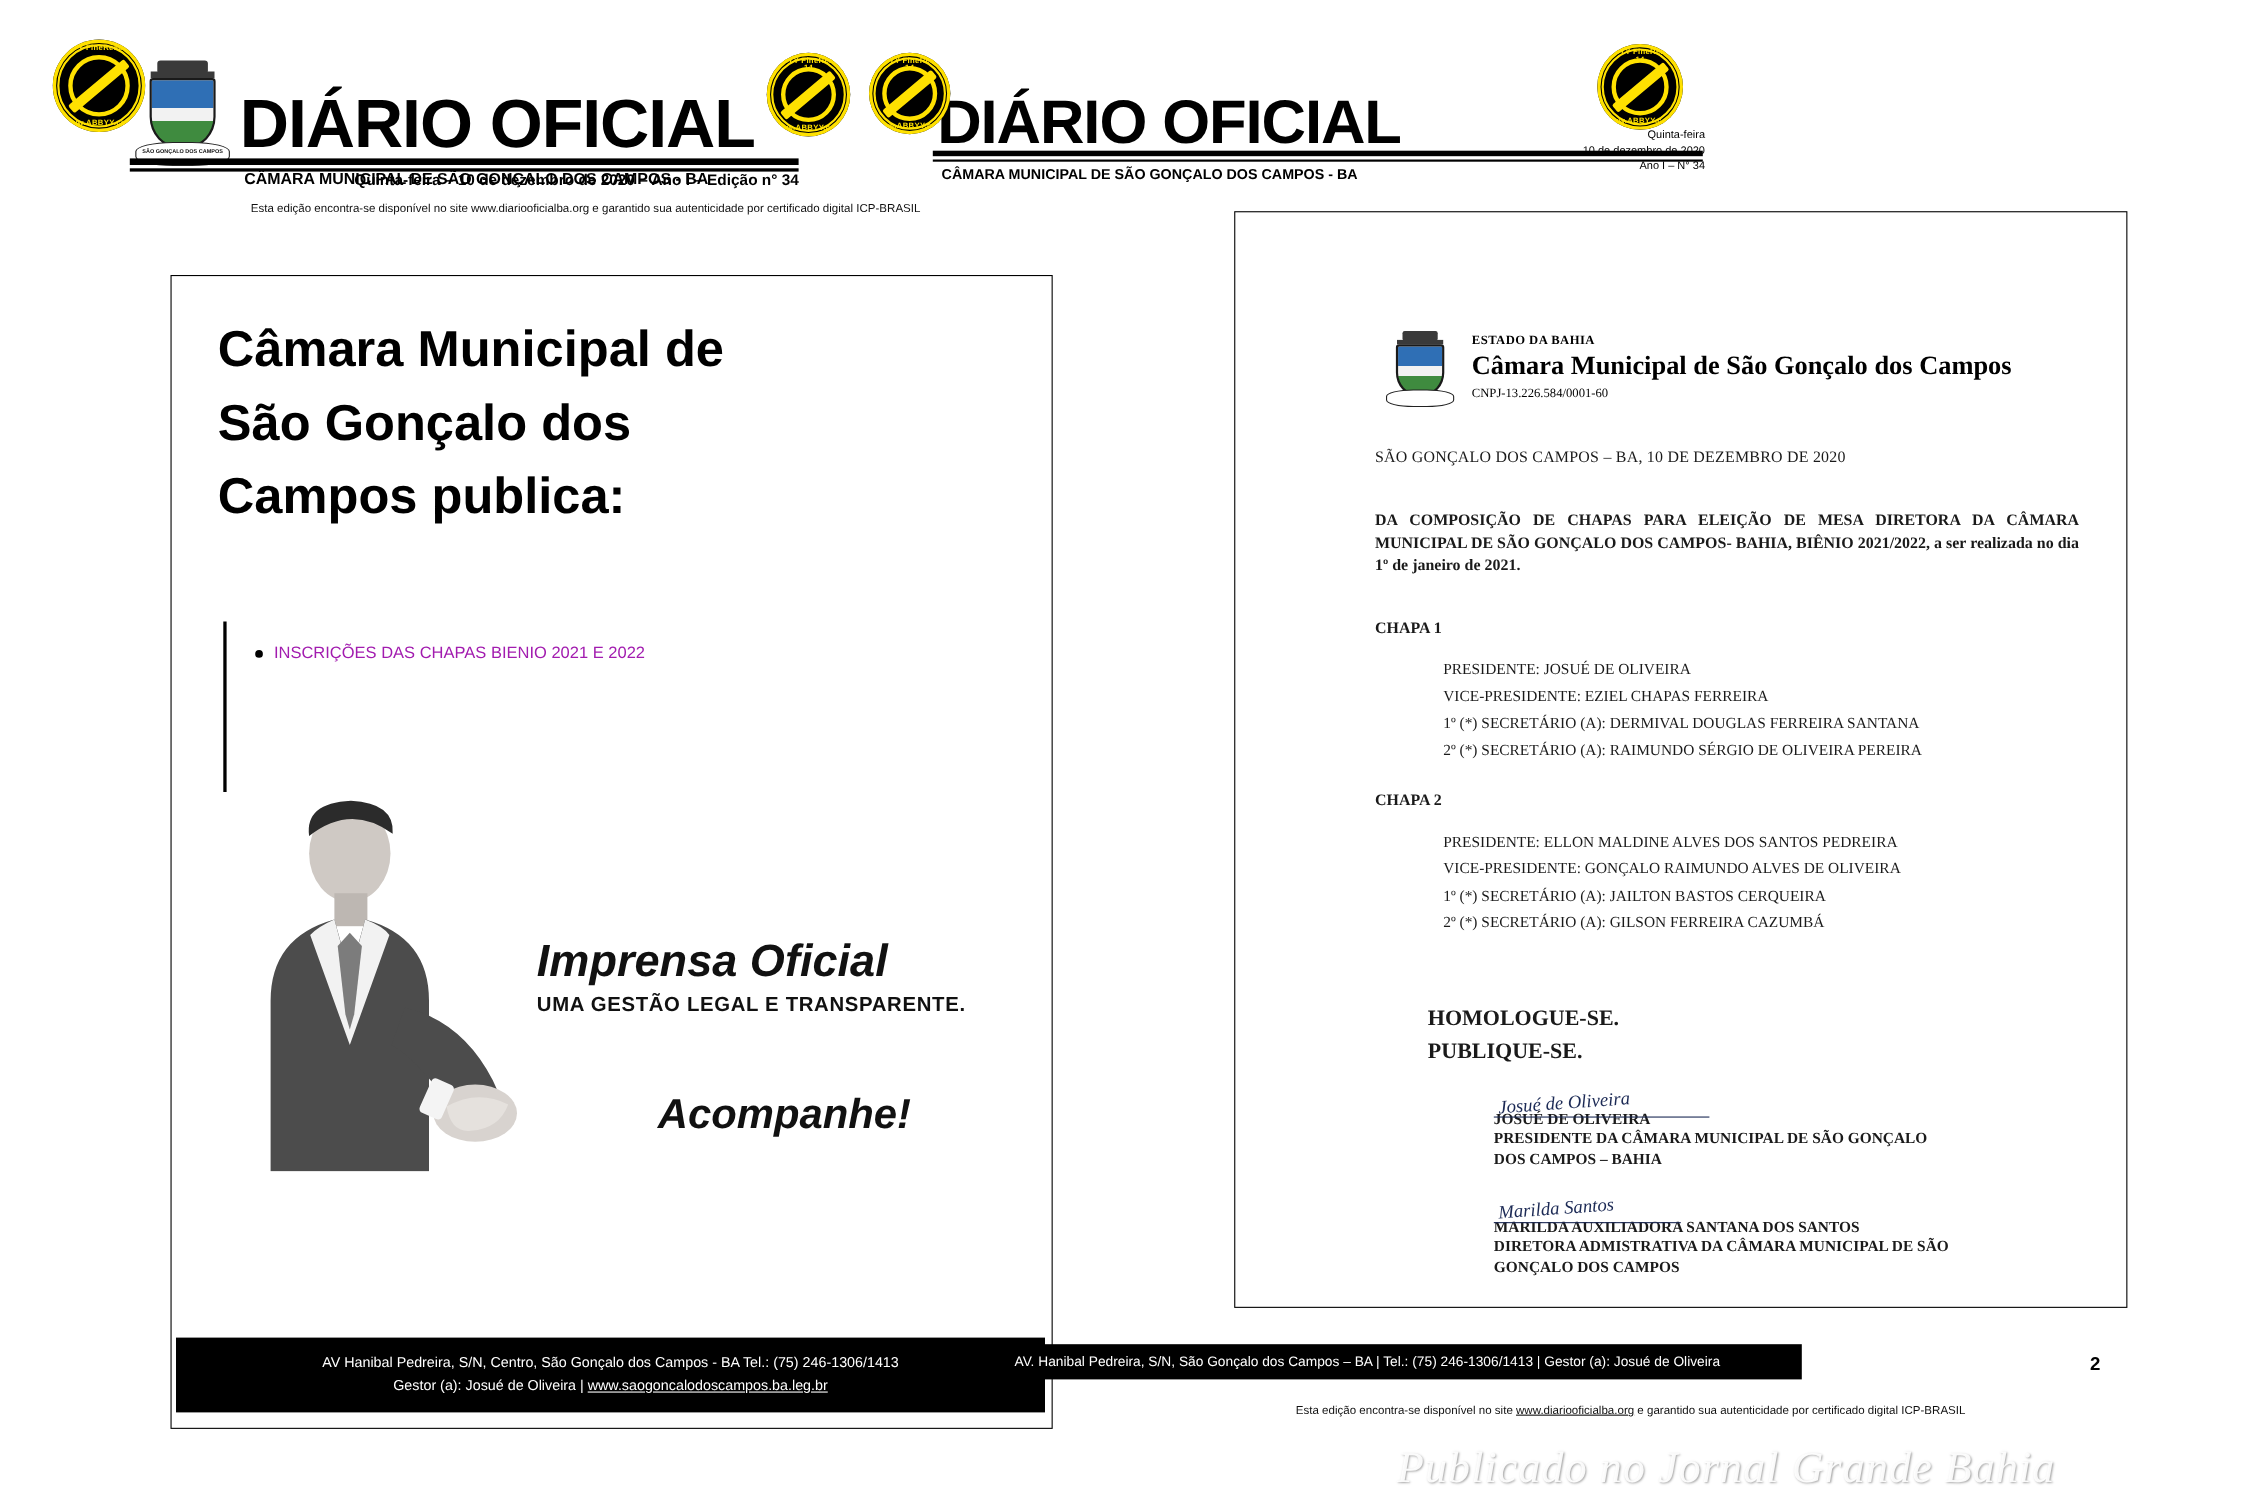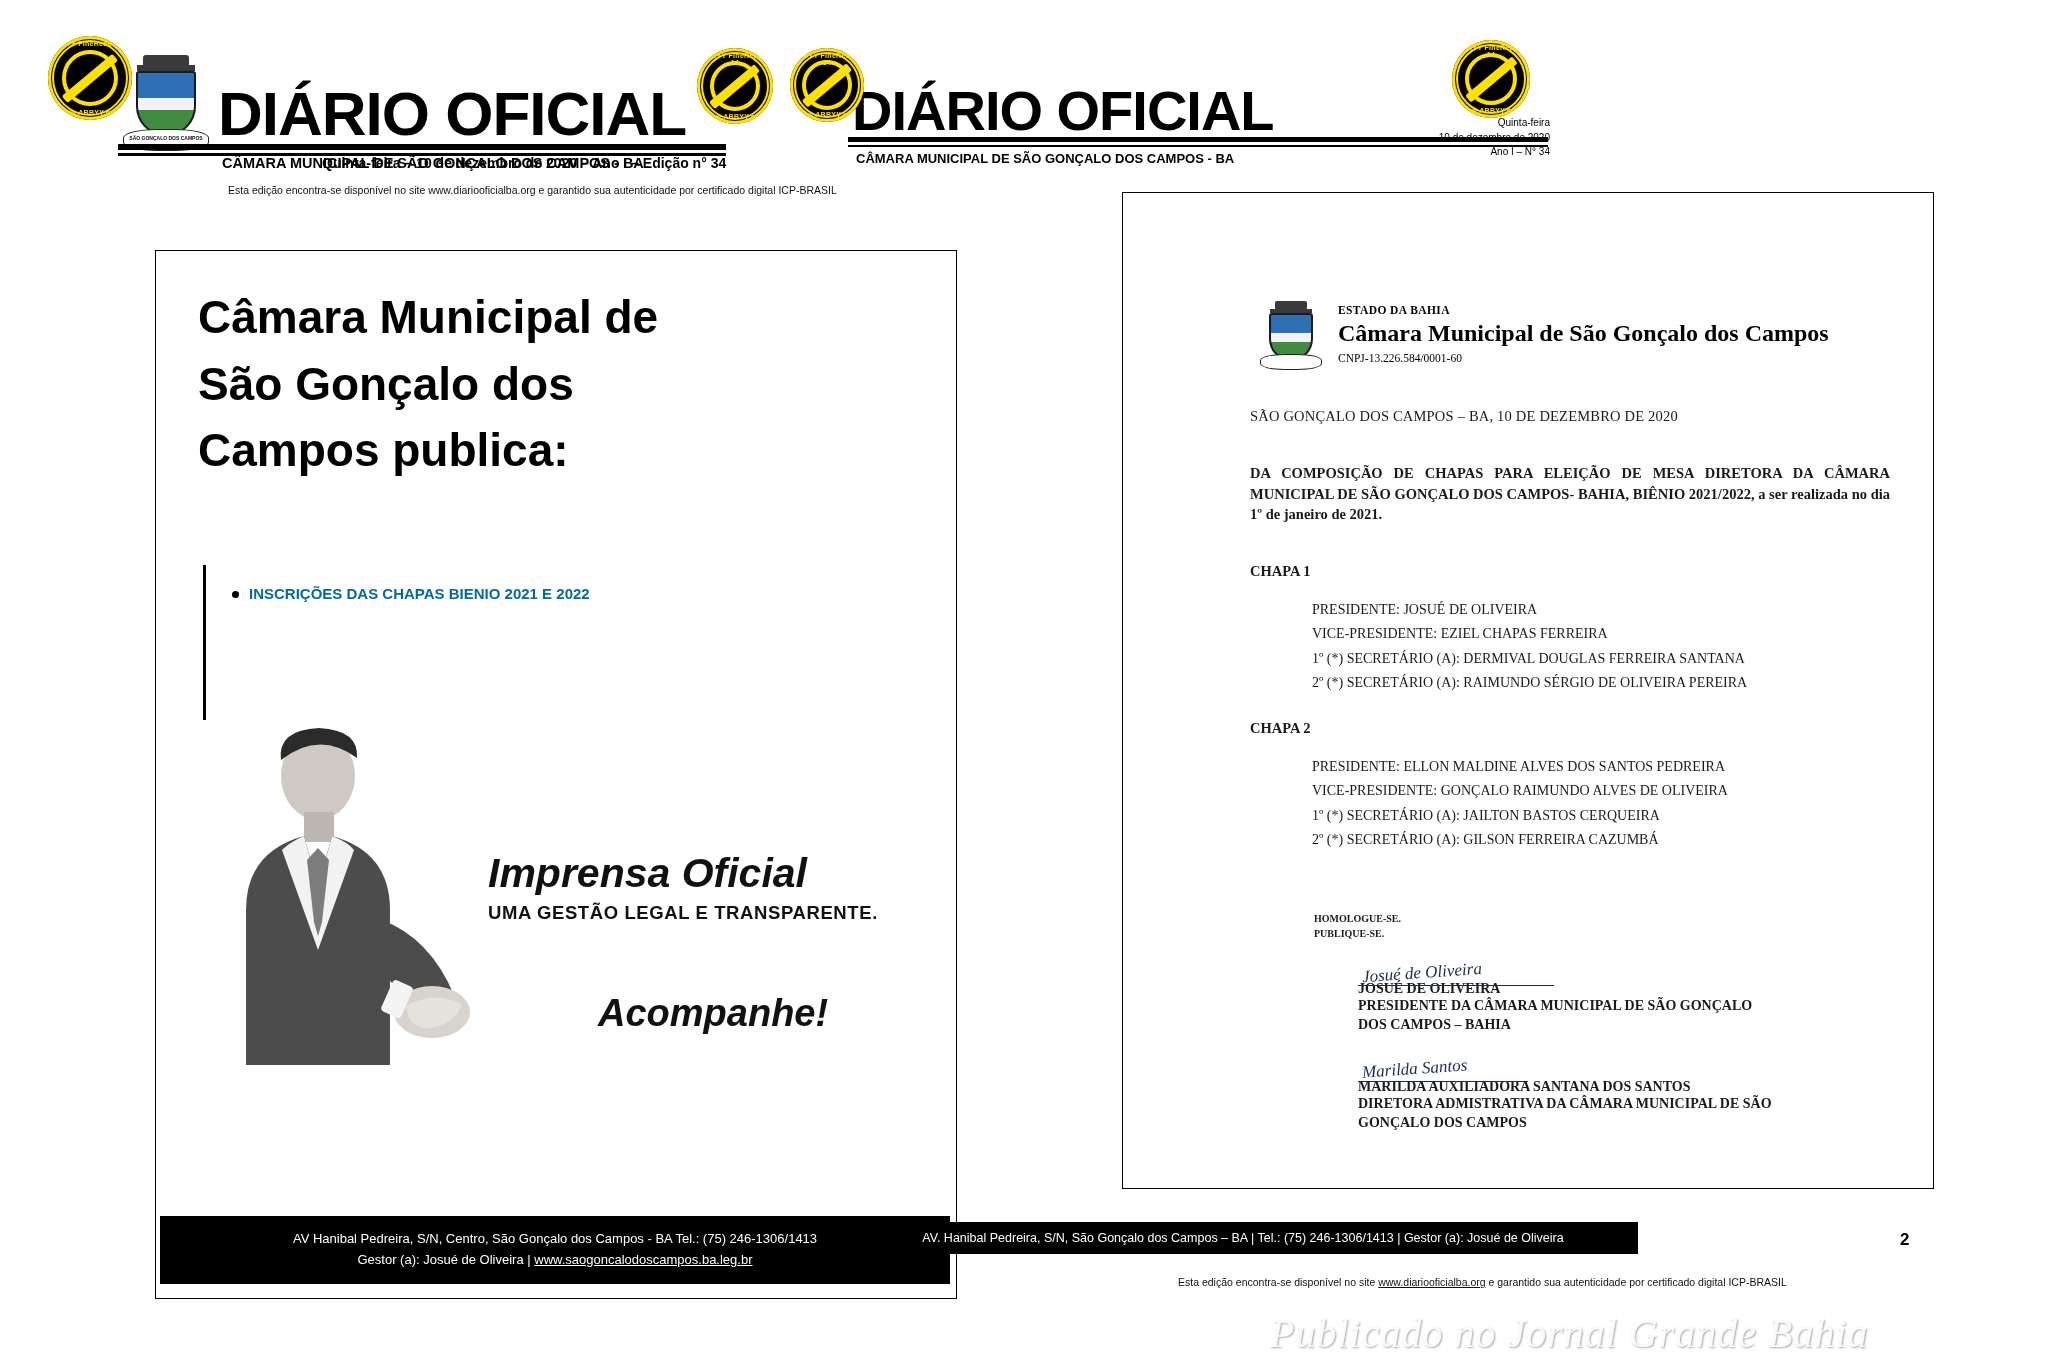--- a/index.html
+++ b/index.html
@@ -130,23 +130,23 @@
   
   .headline {
     font-family: "Liberation Sans", sans-serif;
     font-weight: bold;
     font-size: 46px;
     line-height: 1.45;
     color: #000;
   }
   .bullet-line {
     font-family: "Liberation Sans", sans-serif;
-    font-weight: bold;
+    font-weight: normal;
     font-size: 15px;
-    color: #0369a1;
+    color: #a21caf;
   }
   .vbar {
     position: absolute;
     width: 3px;
     background: #000;
   }
 
   
   .ad-person {
     position: absolute;
@@ -411,21 +411,21 @@
   </div>
 
   <div class="doc-h" style="margin-top:24px; font-size:14.5px;">CHAPA 2</div>
   <div style="margin-top:18px; margin-left:62px; font-size:14px; line-height:1.75;">
     <div>PRESIDENTE: ELLON MALDINE ALVES DOS SANTOS PEDREIRA</div>
     <div>VICE-PRESIDENTE: GONÇALO RAIMUNDO ALVES DE OLIVEIRA</div>
     <div>1º (*) SECRETÁRIO (A): JAILTON BASTOS CERQUEIRA</div>
     <div>2º (*) SECRETÁRIO (A): GILSON FERREIRA CAZUMBÁ</div>
   </div>
 
-  <div style="margin-top:58px; margin-left:64px; font-size:10px; line-height:1.5; font-weight:bold;">
+  <div style="margin-top:58px; margin-left:48px; font-size:20px; line-height:1.5; font-weight:bold;">
     <div>HOMOLOGUE-SE.</div>
     <div>PUBLIQUE-SE.</div>
   </div>
 
   <div style="position:relative; margin-top:40px; margin-left:108px; height:72px;">
     <div class="sig-line" style="left:4px; top:-18px;">Josué de Oliveira</div>
     <div class="sig-stroke" style="left:0px; top:4px; width:196px;"></div>
     <div class="doc-h" style="font-size:14px; margin-top:4px;">JOSUÉ DE OLIVEIRA</div>
     <div class="doc-h" style="font-size:14px; line-height:1.35;">PRESIDENTE DA CÂMARA MUNICIPAL DE SÃO GONÇALO</div>
     <div class="doc-h" style="font-size:14px; line-height:1.35;">DOS CAMPOS – BAHIA</div>

